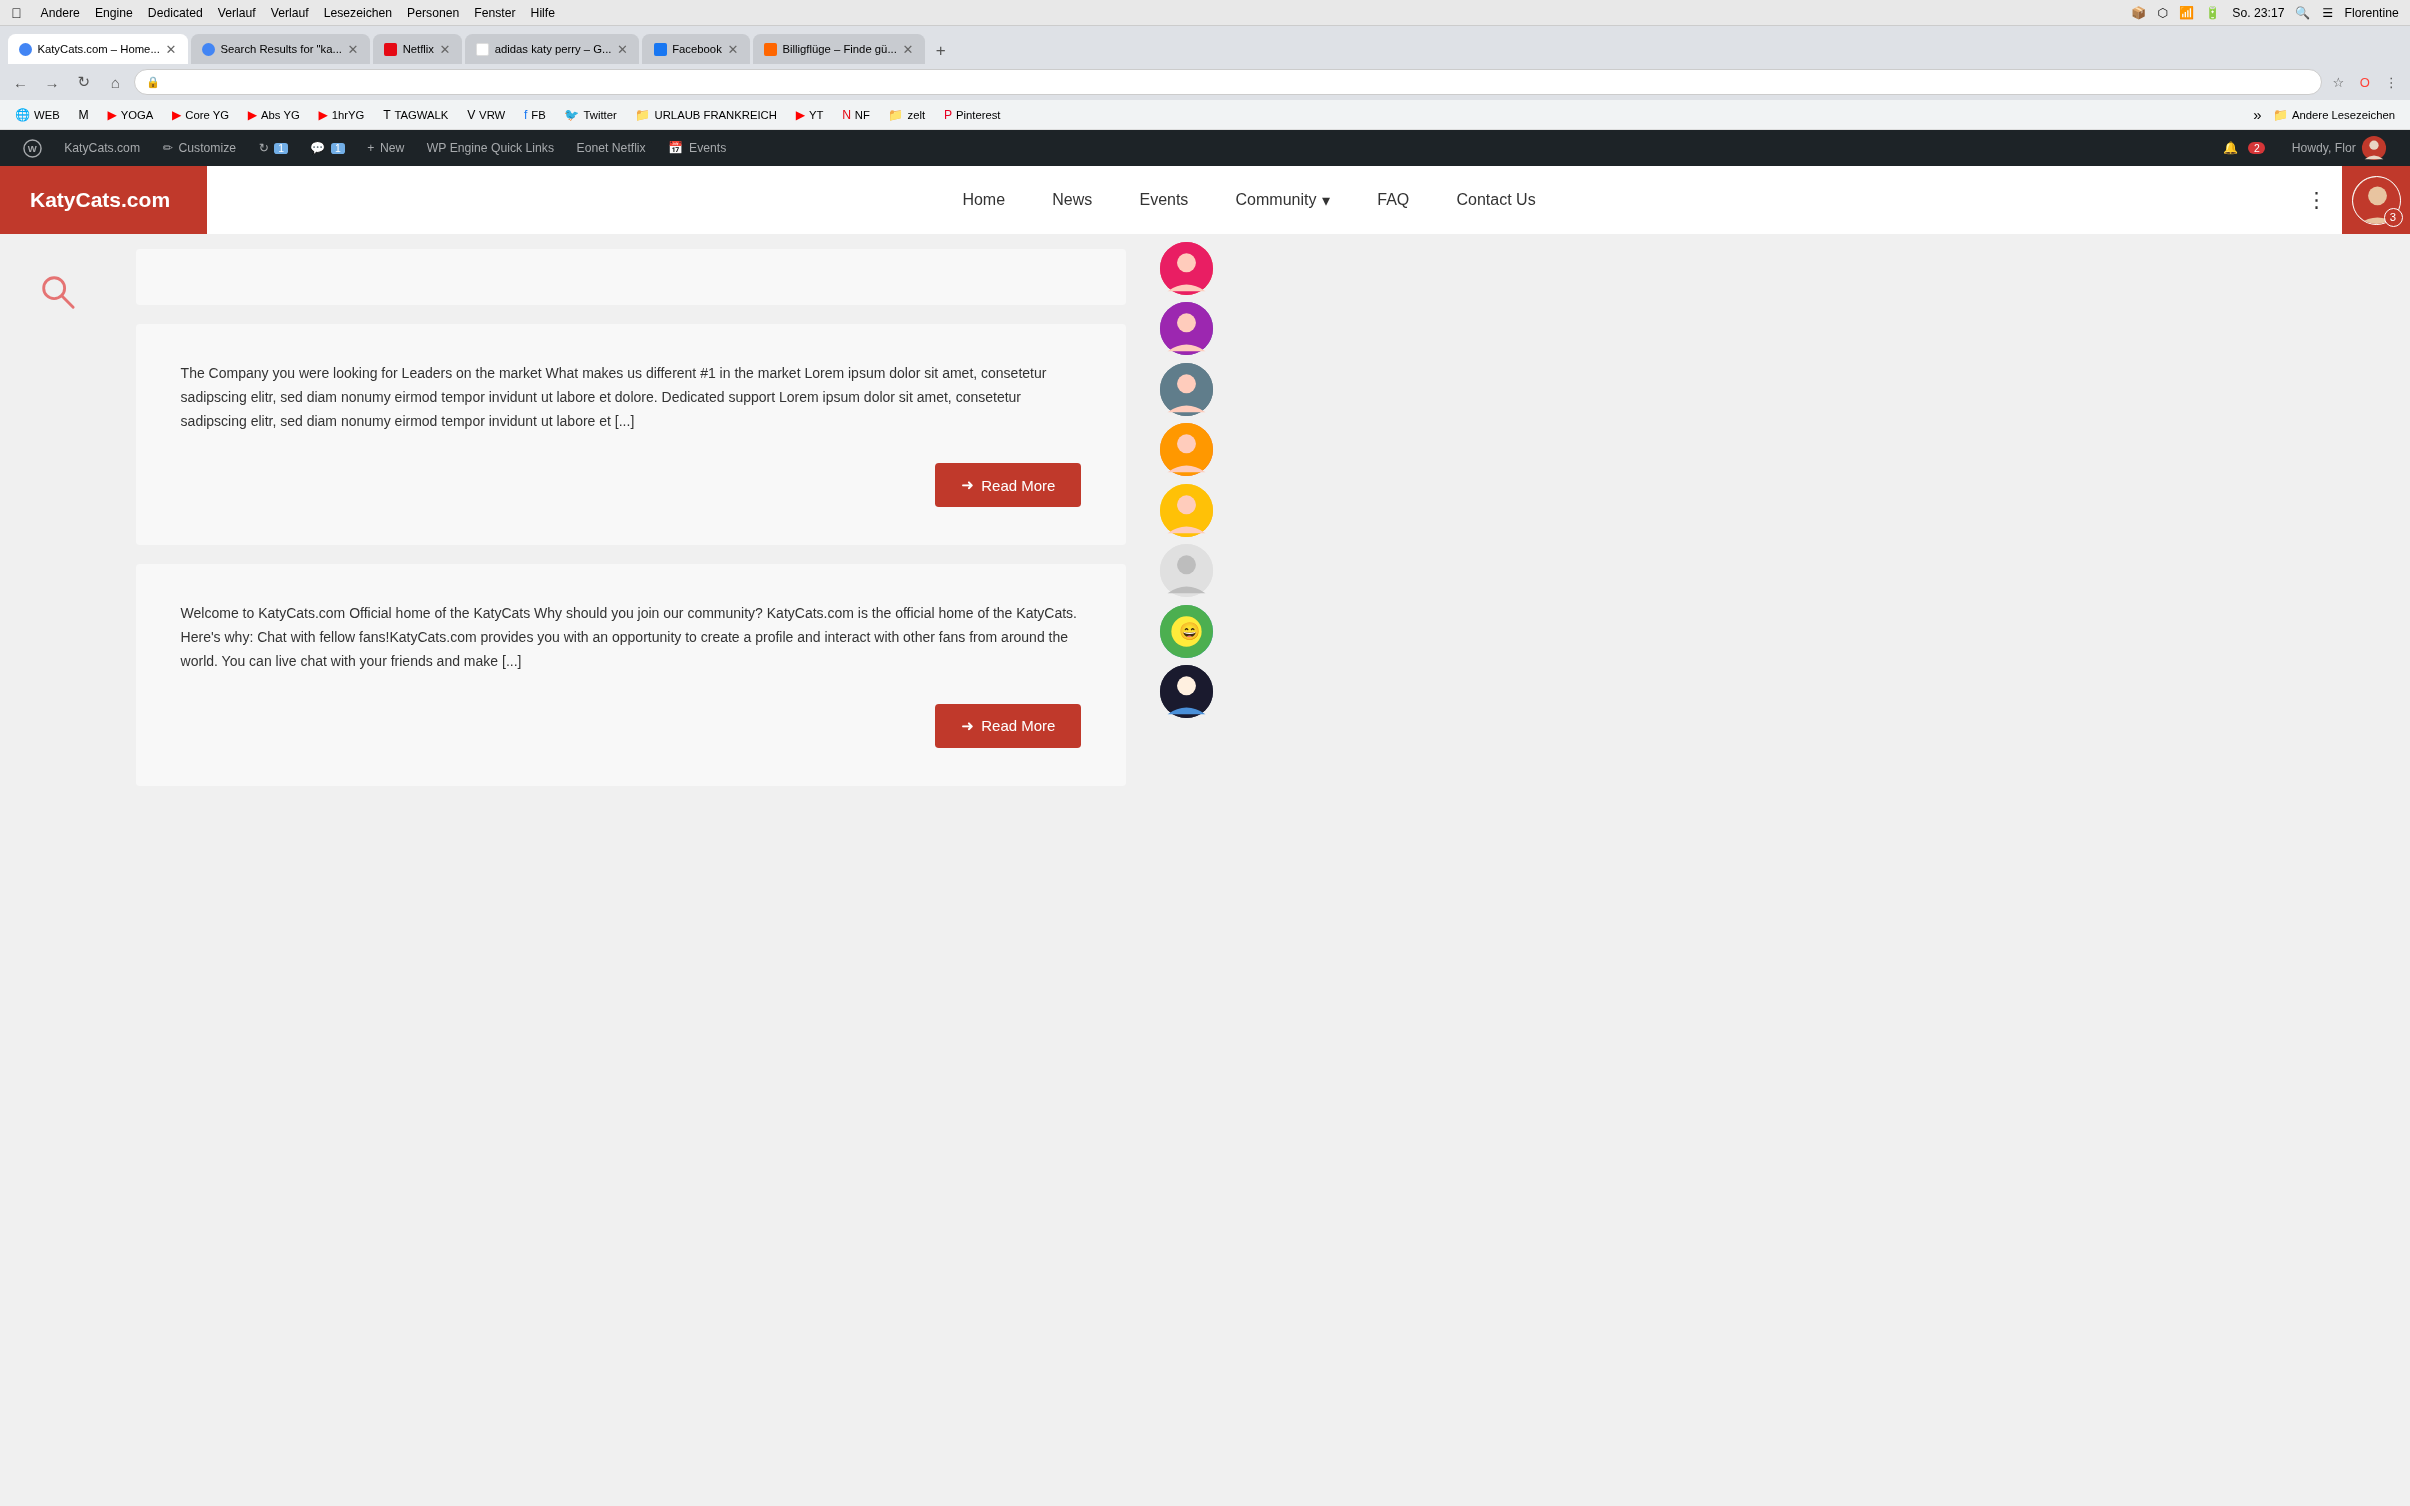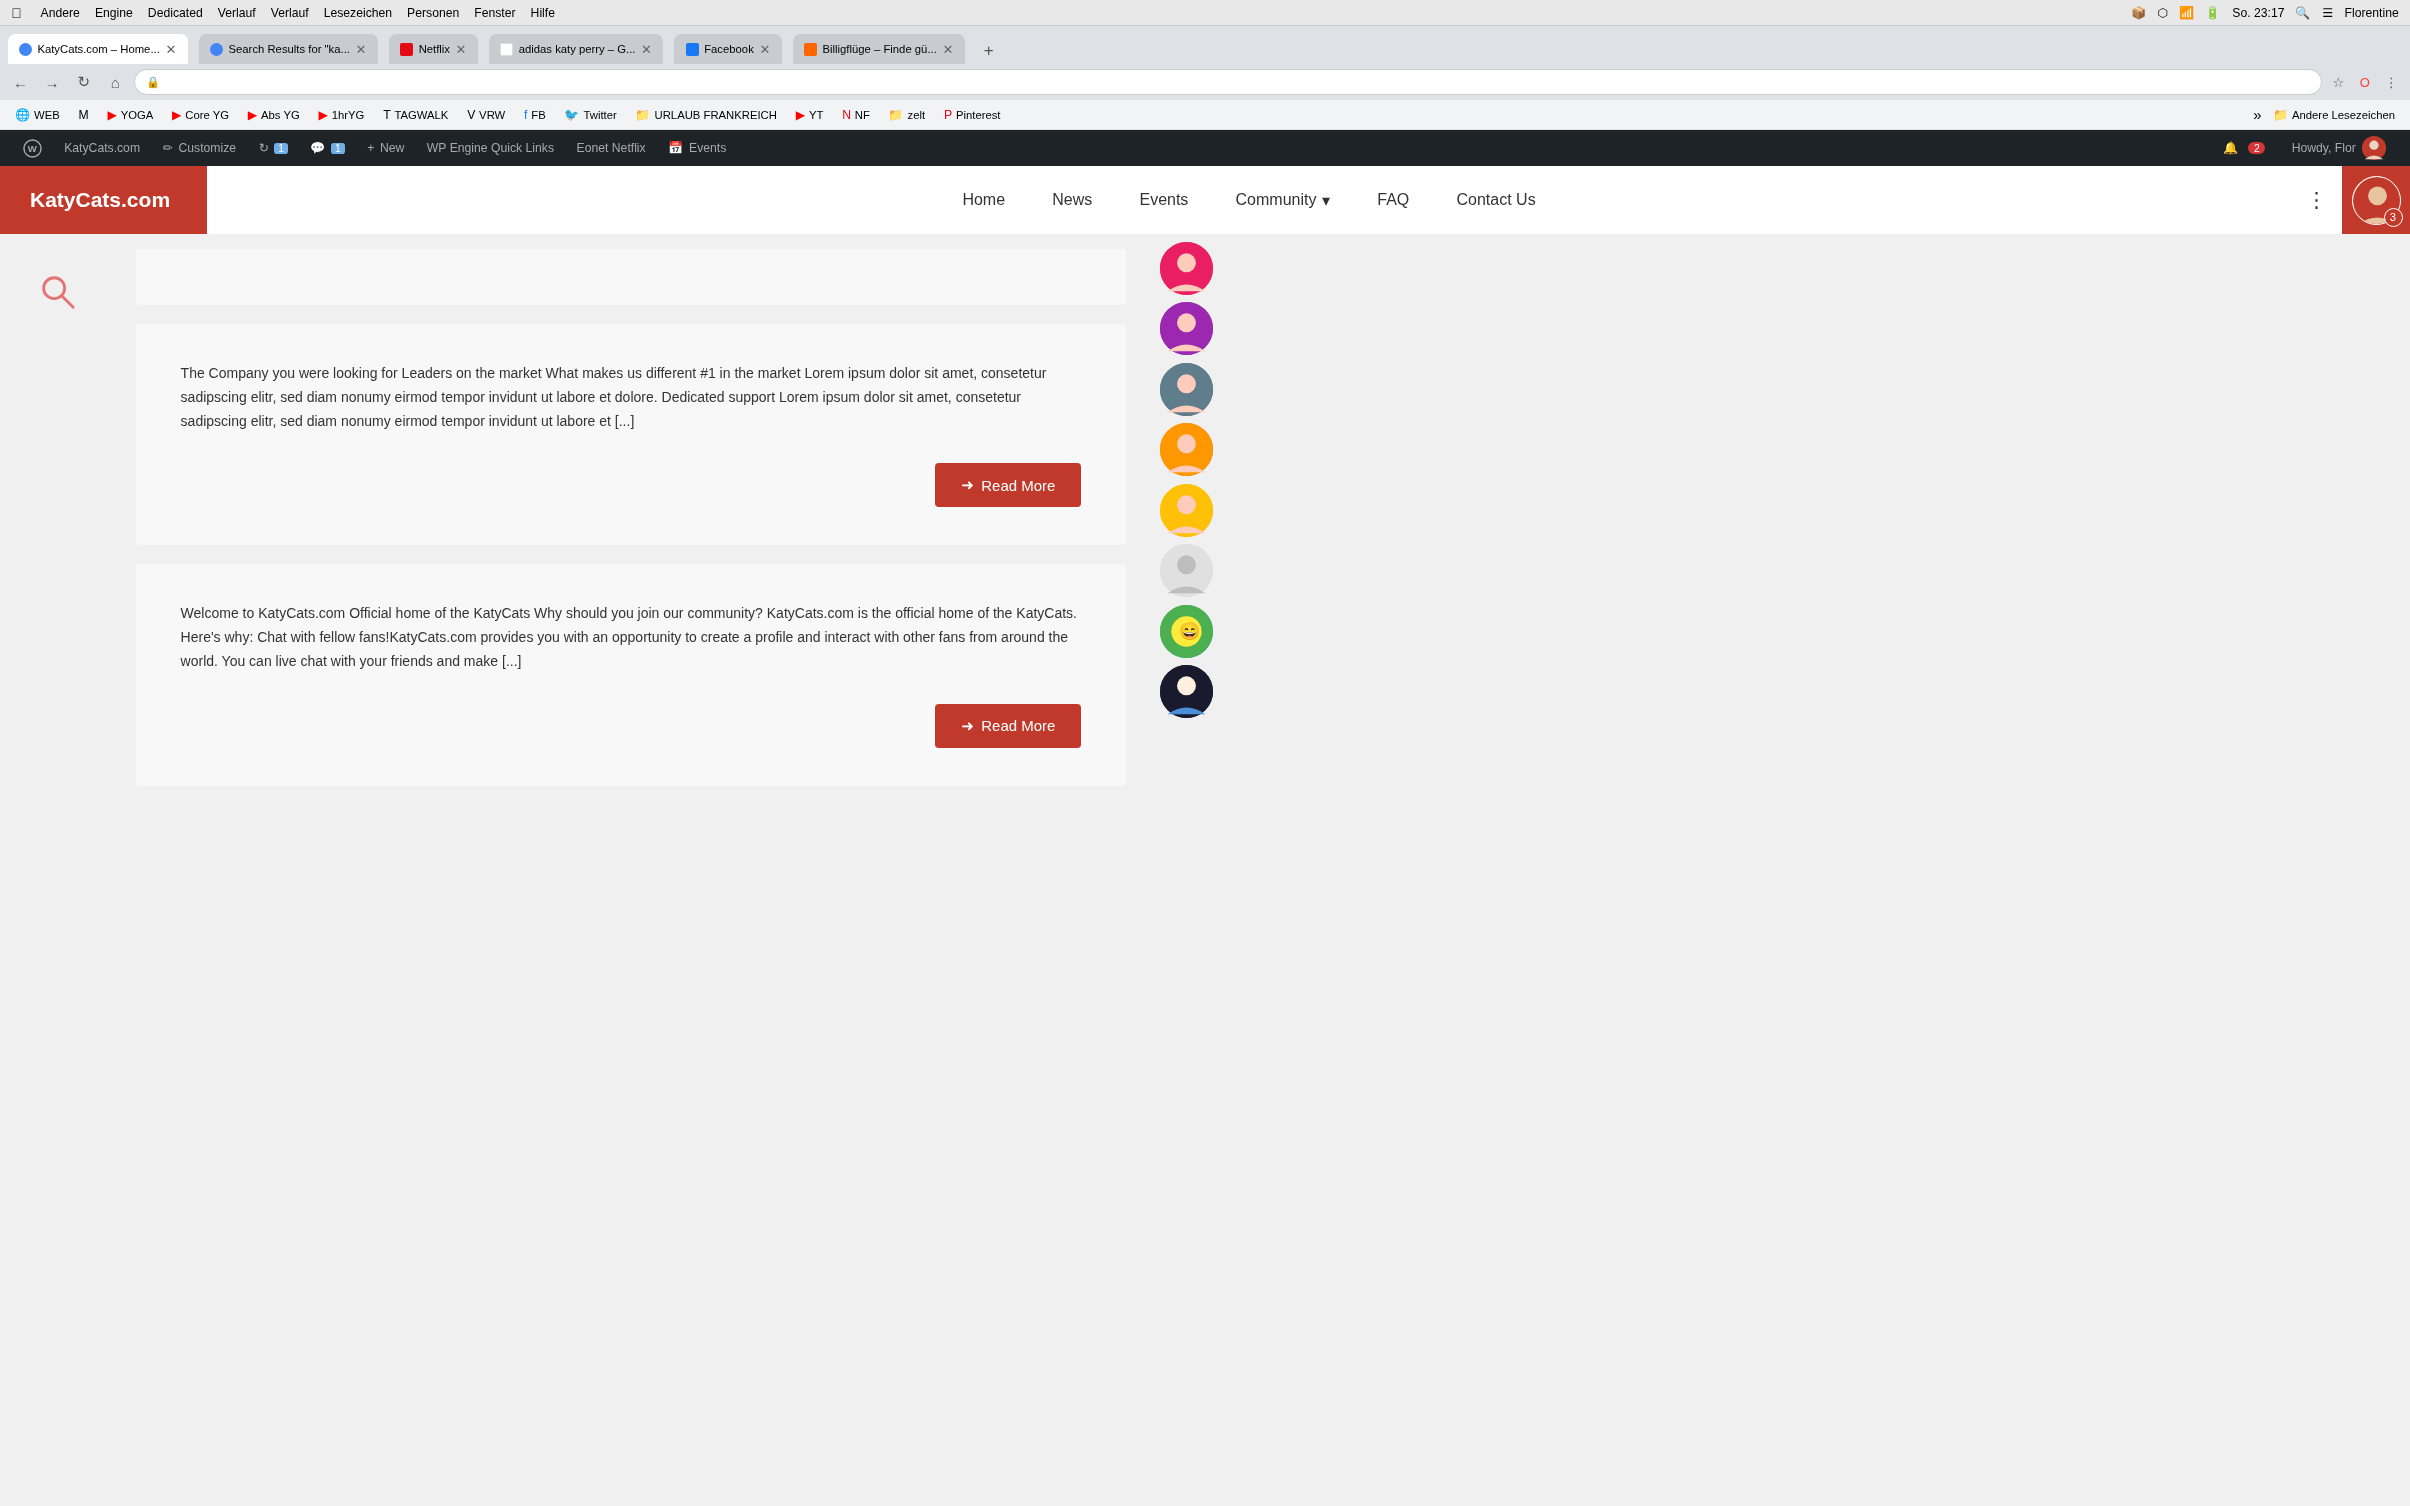--- a/index.html
+++ b/index.html
@@ -23,21 +23,21 @@
     .macos-menubar span { cursor: default; }
     .menubar-right { margin-left: auto; display: flex; align-items: center; gap: 11.3px; font-size: 12.2px; }
 
     
     .tab-bar {
       display: flex;
       align-items: flex-end;
       padding: 5.6px 7.5px 0 7.5px;
       background: #dee1e6;
       height: 38px;
-      gap: 11px;
+      gap: 3px;
     }
     .tab {
       display: flex;
       align-items: center;
       padding: 0 11.3px;
       height: 30px;
       border-radius: 7.5px 7.5px 0 0;
       font-size: 11.3px;
       max-width: 188px;
       gap: 5.6px;

